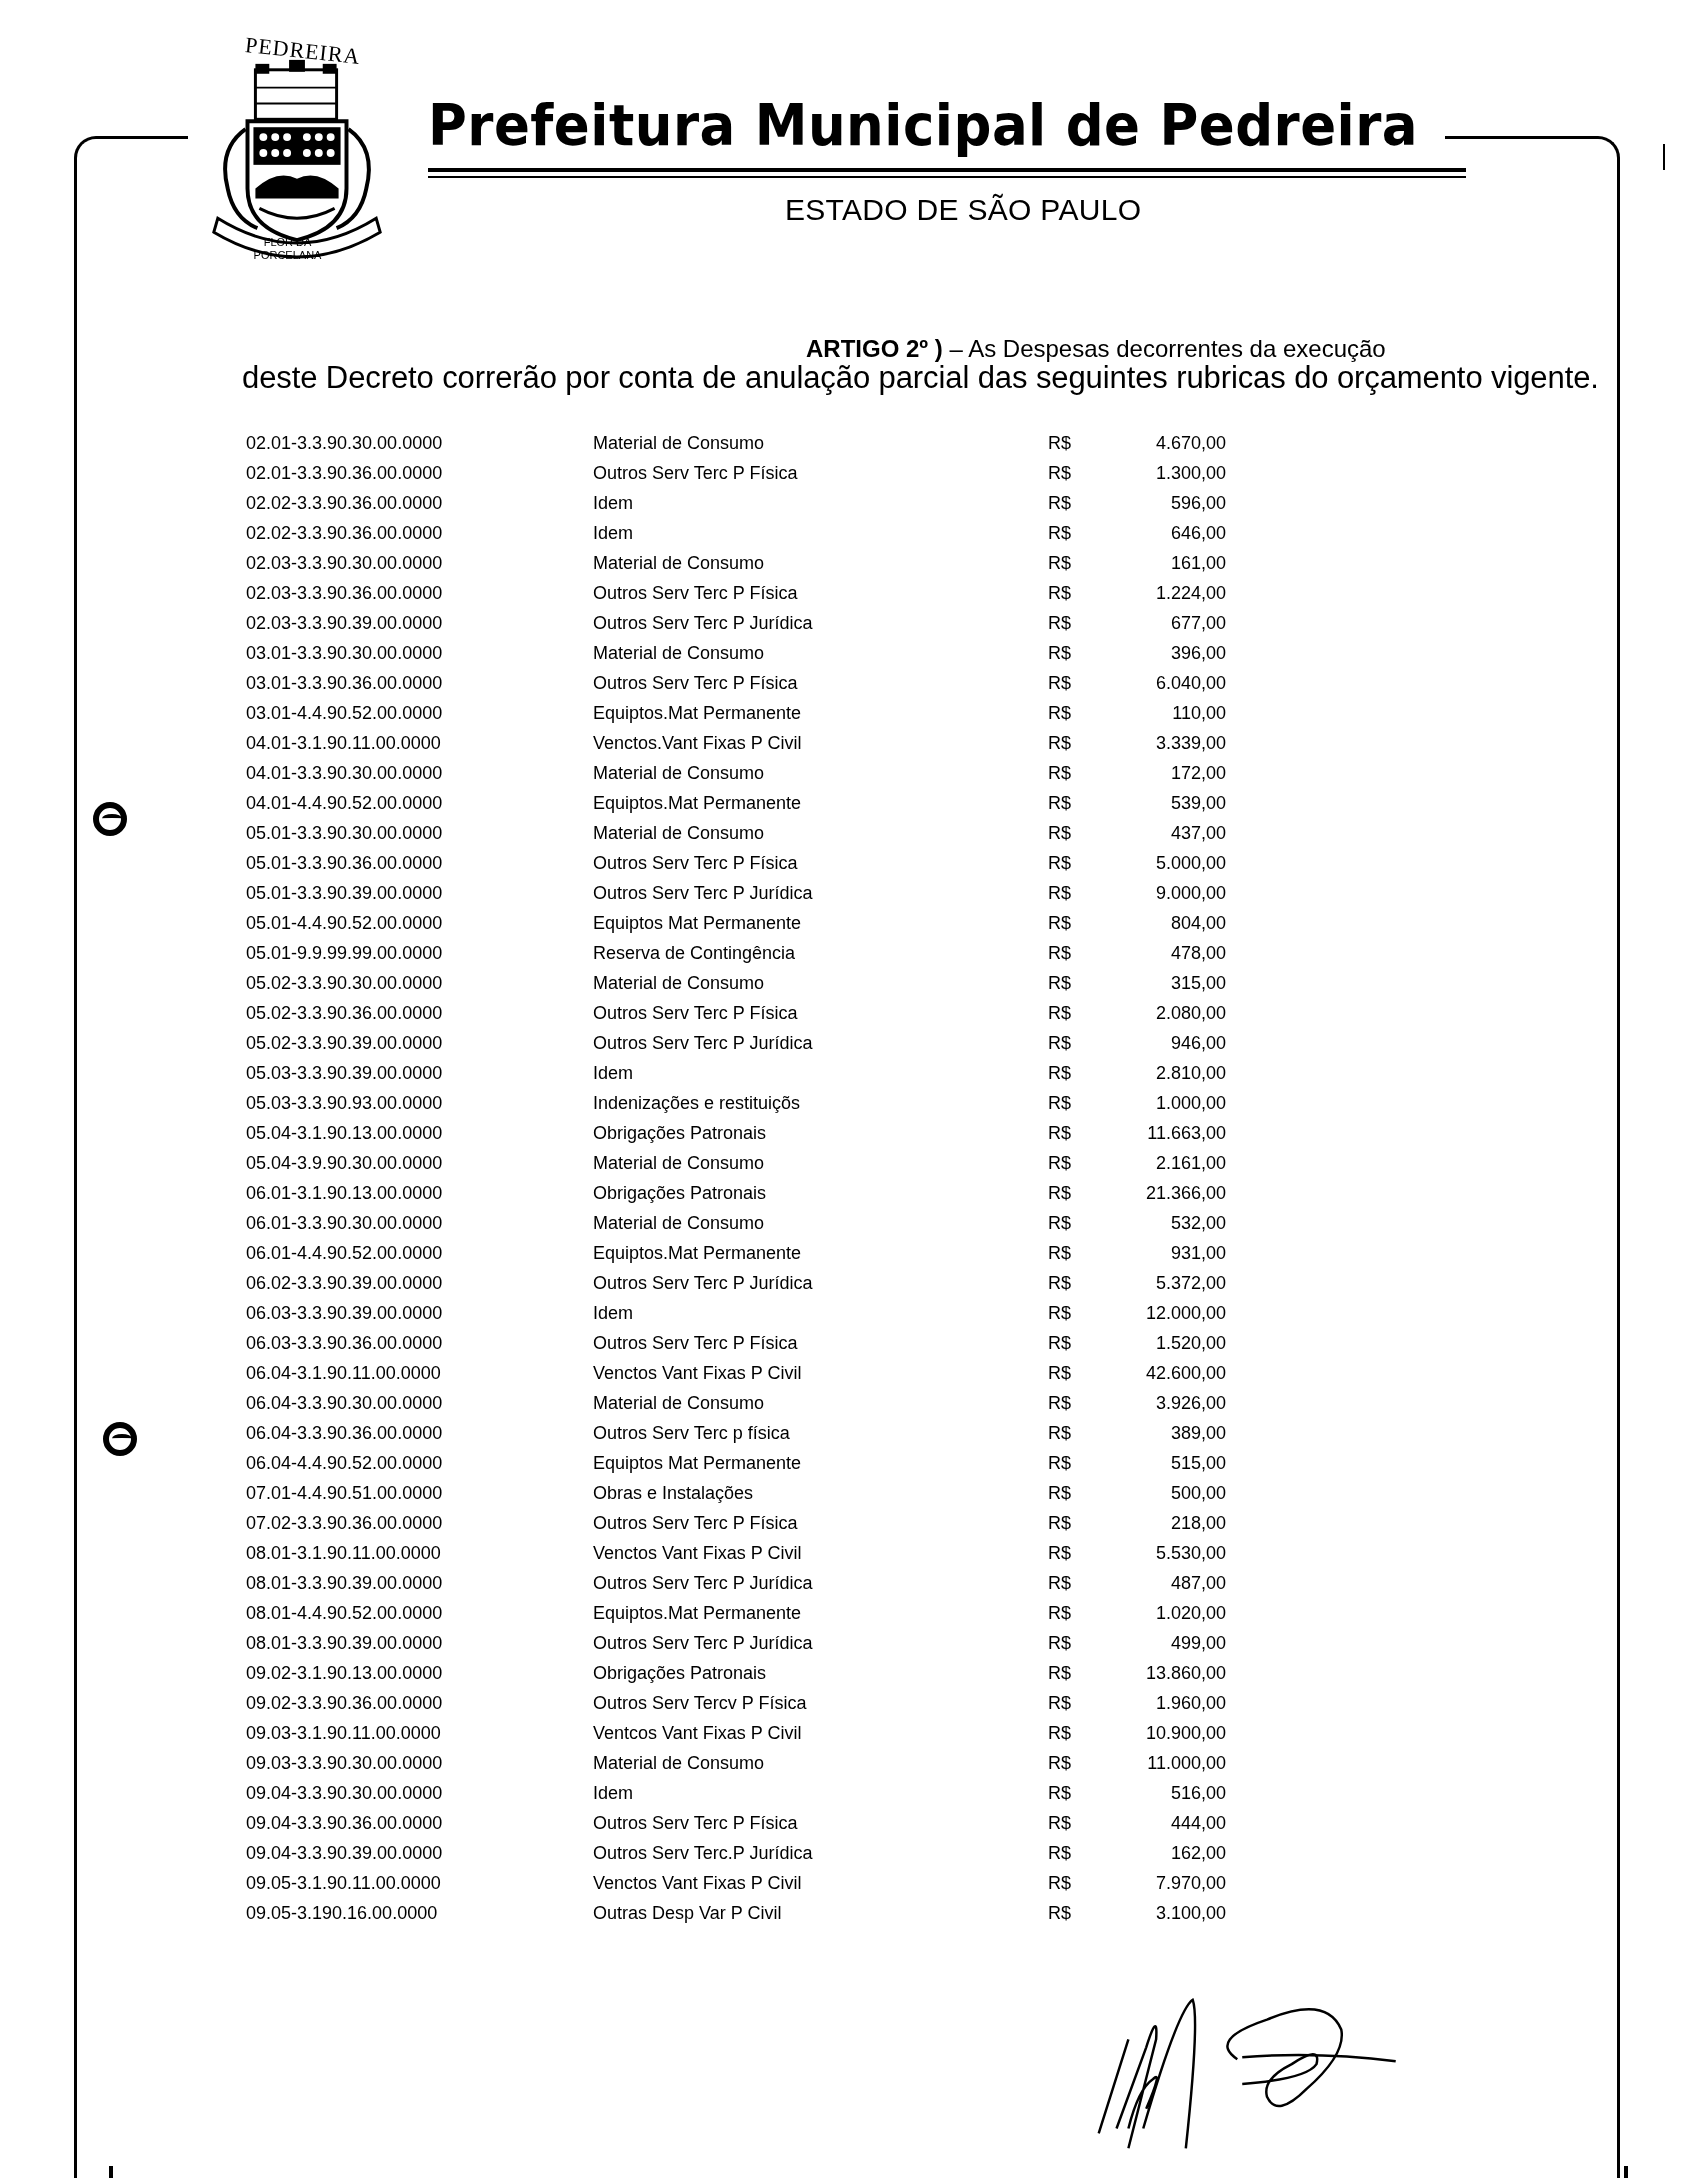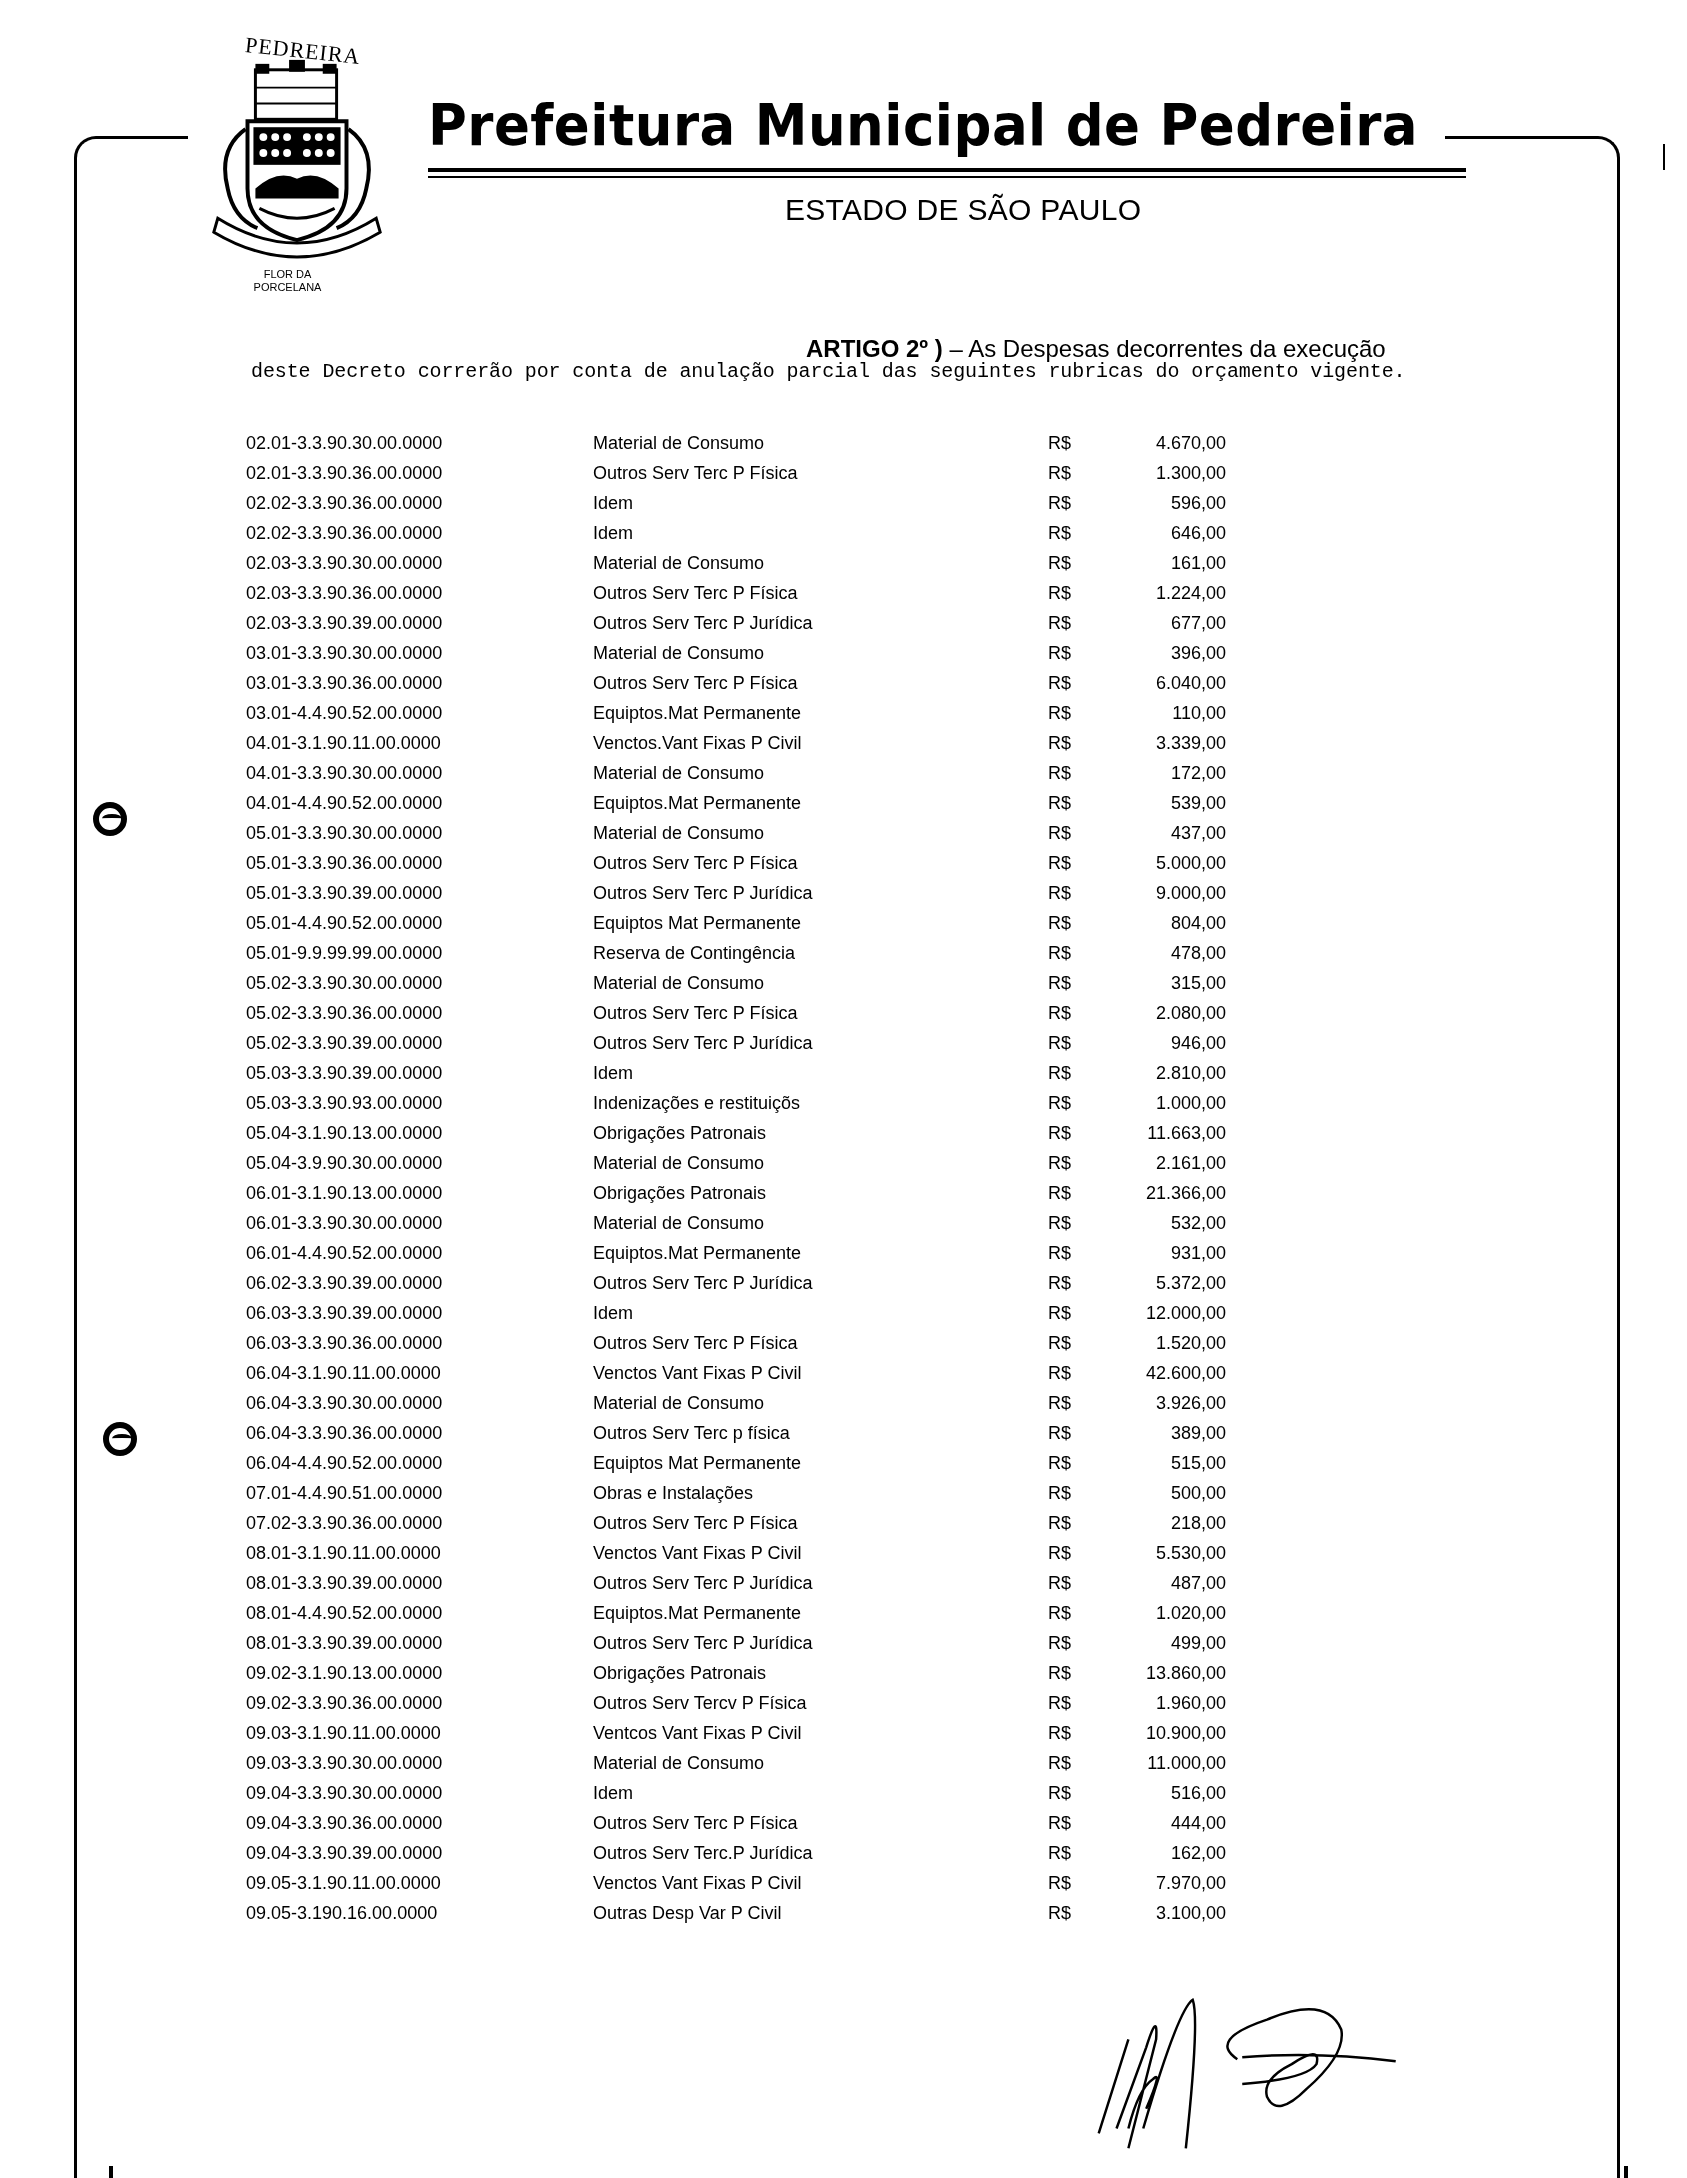--- a/index.html
+++ b/index.html
@@ -9,32 +9,32 @@
   .frame { position: absolute; left: 74px; top: 136px; width: 1540px; height: 2178px; border: 3px solid #000; border-bottom: none; border-radius: 22px 22px 0 0; }
   .frame-mask { position: absolute; background: #fff; }
   .mask-top { left: 188px; top: 127px; width: 1257px; height: 16px; }
   .right-tick { position: absolute; left: 1663px; top: 144px; width: 2px; height: 26px; background: #000; }
   .bottom-tick-l { position: absolute; left: 109px; top: 2166px; width: 4px; height: 12px; background: #000; }
   .bottom-tick-r { position: absolute; left: 1624px; top: 2166px; width: 4px; height: 12px; background: #000; }
 
   
   .crest { position: absolute; left: 198px; top: 30px; width: 198px; height: 238px; }
   .crest-top { position: absolute; left: 47px; top: 8px; font-family: "Liberation Serif", serif; font-size: 22px; letter-spacing: 1px; transform: rotate(6deg); }
-  .crest-bottom { position: absolute; left: 40px; top: 206px; font-size: 11px; text-align: center; width: 99px; line-height: 13px; margin-top: 32px; }
+  .crest-bottom { position: absolute; left: 40px; top: 206px; font-size: 11px; text-align: center; width: 99px; line-height: 13px; }
 
   
   .title { position: absolute; left: 428px; top: 97px; font-family: "DejaVu Sans", sans-serif; font-weight: bold; font-size: 57px; letter-spacing: 0.5px; line-height: 1; transform: scaleX(0.93); transform-origin: left top; white-space: nowrap; }
   .title-rule1 { position: absolute; left: 428px; top: 168px; width: 1038px; height: 4px; background: #000; }
   .title-rule2 { position: absolute; left: 428px; top: 176px; width: 1038px; height: 2px; background: #000; }
   .subtitle { position: absolute; left: 785px; top: 193px; font-size: 30px; letter-spacing: 0.3px; }
 
   
   .art-line1 { position: absolute; left: 768px; top: 335px; font-size: 24px; white-space: nowrap; }
   .art-line1 b { font-weight: bold; margin-left: 38px; }
-  .art-line2 { position: absolute; left: 251px; top: 360px; font-size: 20px; white-space: nowrap; letter-spacing: -0.1px; font-family: Liberation Mono, monospace; }
+  .art-line2 { position: absolute; left: 242px; top: 360px; font-size: 31px; white-space: nowrap; letter-spacing: -0.1px; }
 
   
   .rows { position: absolute; left: 246px; top: 428px; width: 990px; }
   .row { position: relative; height: 30px; font-size: 18px; line-height: 30px; white-space: nowrap; }
   .row .code { position: absolute; left: 0; }
   .row .desc { position: absolute; left: 347px; }
   .row .cur { position: absolute; left: 802px; }
   .row .amt { position: absolute; right: 10px; text-align: right; }
 
   

